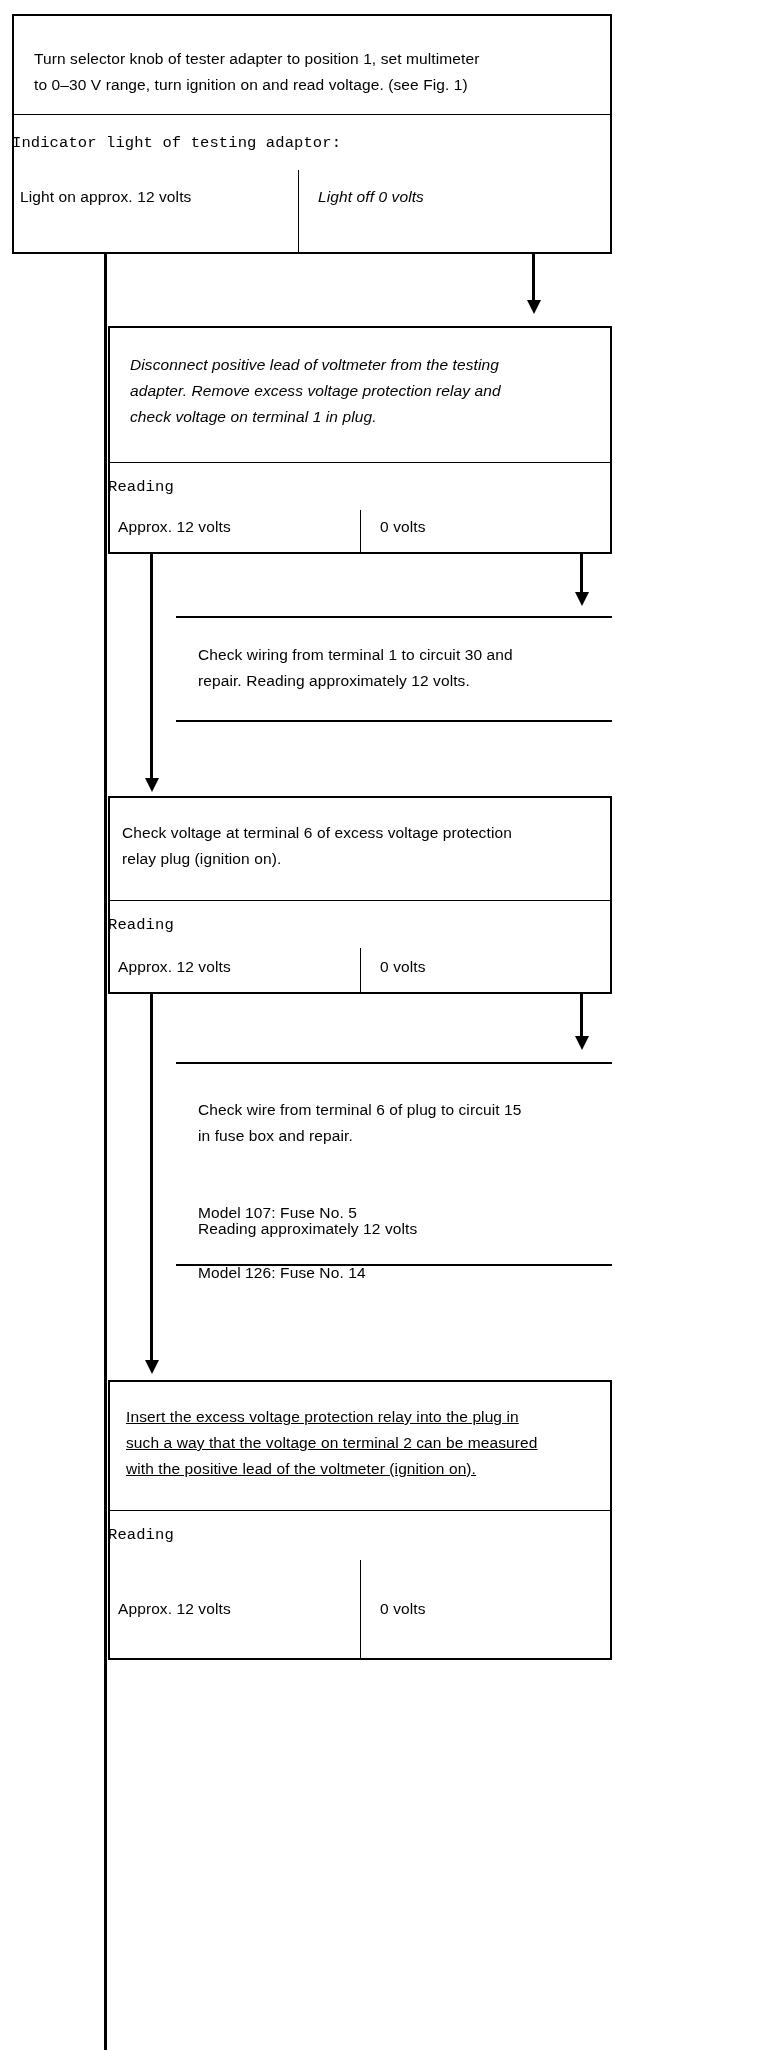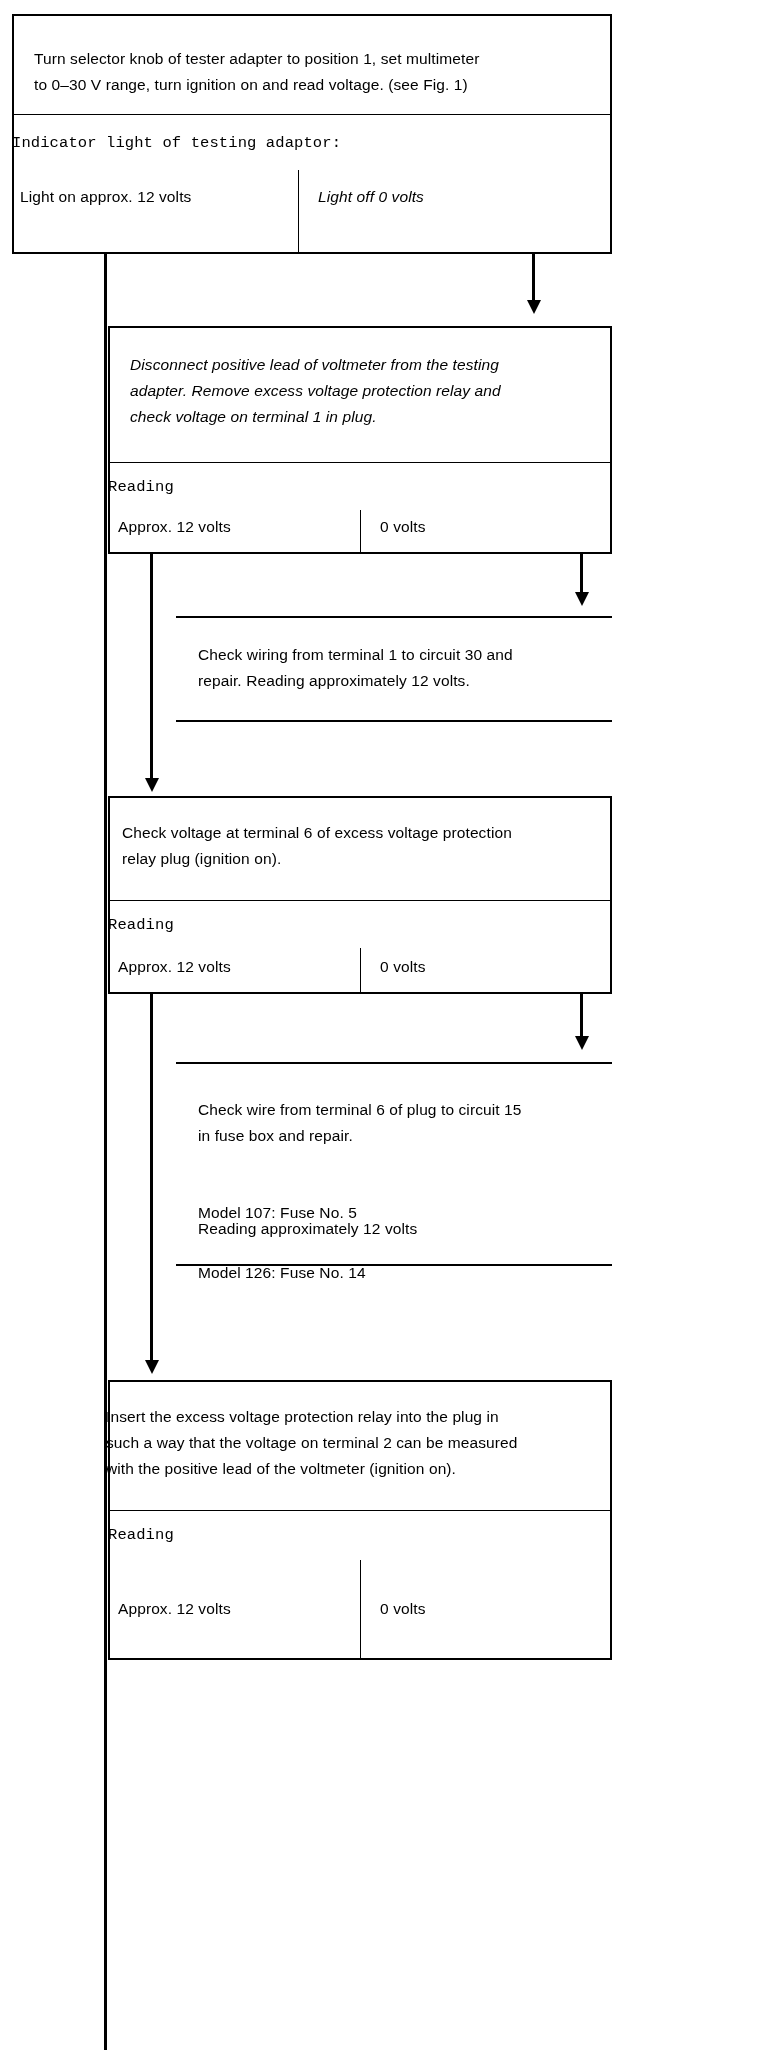--- a/index.html
+++ b/index.html
@@ -146,21 +146,21 @@
 in fuse box and repair.</div>
 
   <div class="cell-text" style="left:198px; top:1164px; width:420px;margin-top:36px;">Model 107: Fuse No. 5</div>
   <div class="cell-text" style="left:198px; top:1260px; width:420px;">Model 126: Fuse No. 14</div>
   <div class="cell-text" style="left:198px; top:1216px; width:420px;">Reading approximately 12 volts</div>
 
   <div class="open-rule" style="left:176px; top:1264px; width:436px;"></div>
 
   <div class="box" style="left:108px; top:1380px; width:504px; height:280px;"></div>
 
-  <div class="cell-text" style="left:106px; top:1404px; width:486px;">Insert the excess voltage protection relay into the plug in
+  <div class="cell-text" style="left:126px; top:1404px; width:486px;text-decoration:underline;">Insert the excess voltage protection relay into the plug in
 such a way that the voltage on terminal 2 can be measured
 with the positive lead of the voltmeter (ignition on).</div>
 
   <div class="hr" style="left:108px; top:1510px; width:504px; height:1px;"></div>
 
   <div class="cell-text center" style="left:108px; top:1522px; width:504px;">Reading</div>
 
   <div class="thin-vr" style="left:360px; top:1560px; height:100px; width:1px;"></div>
 
   <div class="cell-text" style="left:118px; top:1596px; width:240px;">Approx. 12 volts</div>

